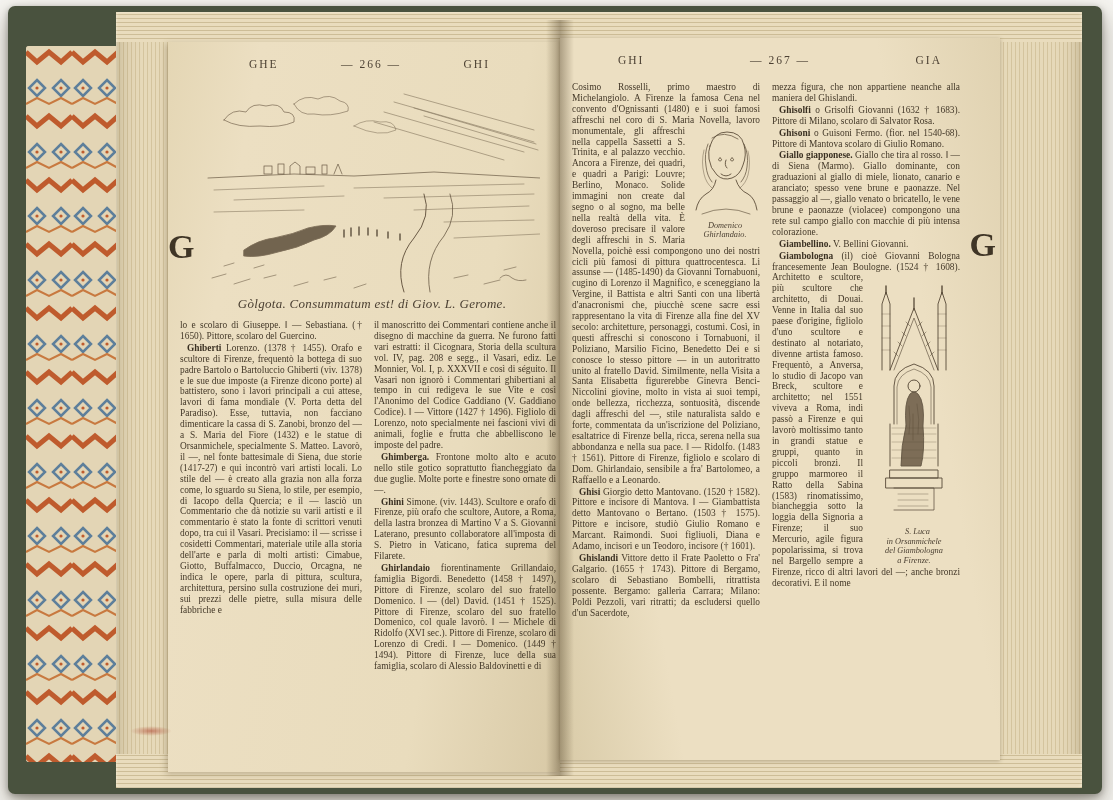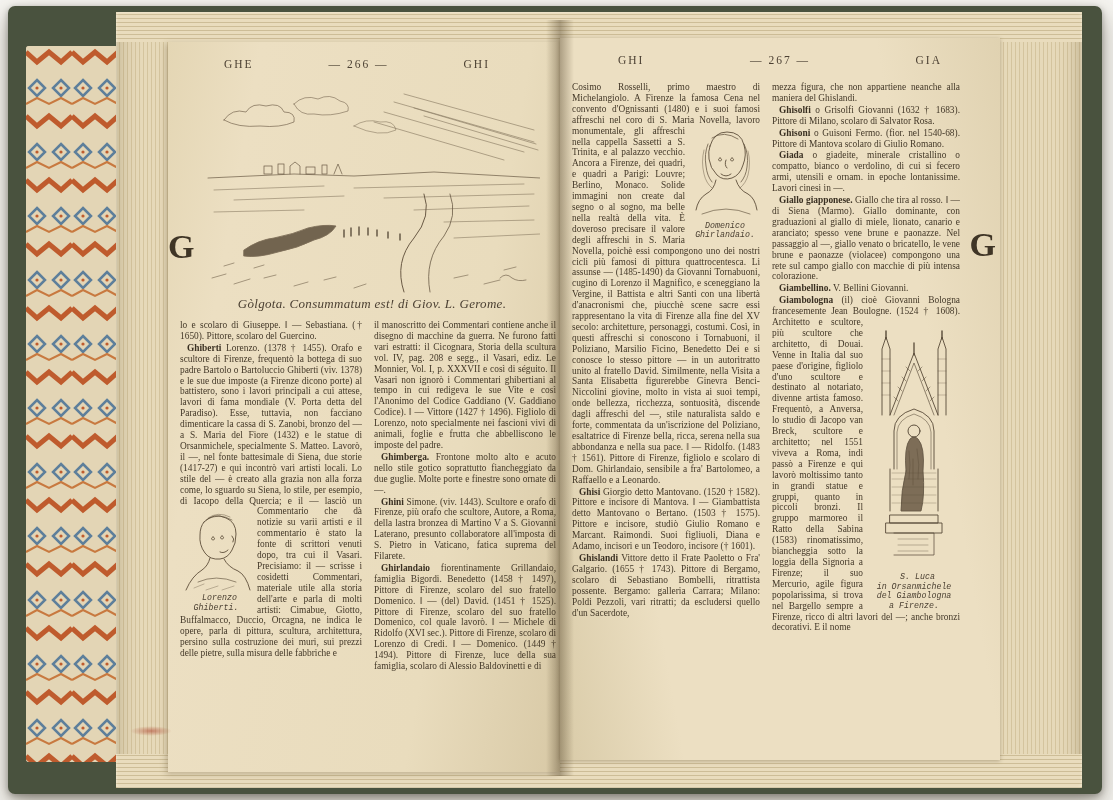--- a/index.html
+++ b/index.html
@@ -58,21 +58,21 @@
     position:absolute;left:130px;top:726px;width:42px;height:10px;border-radius:50%;
     background:radial-gradient(ellipse,rgba(170,60,40,.55),rgba(170,60,40,0) 70%);
   }
   
   .running-head{
     position:absolute;top:16px;left:0;right:0;
     display:flex;justify-content:space-between;
     font-size:11.5px;letter-spacing:2px;color:#4c4133;
     padding:0 58px;
   }
-  .page-left .running-head{padding:0 70px 0 56px;}
+  .page-left .running-head{padding:0 70px 0 81px;}
   .margin-letter{
     position:absolute;font-size:34px;font-weight:bold;color:#3f3526;
     font-family:"Liberation Serif",serif;
   }
   .page-left .margin-letter{left:0px;top:186px;}
   .page-right .margin-letter{right:4px;top:188px;}
   
   .plate{
     position:absolute;left:36px;top:40px;width:336px;height:212px;
   }
@@ -90,21 +90,21 @@
   .page-right .textblock{left:12px;top:44px;width:388px;height:662px;}
   .col{
     width:50%;height:100%;overflow:hidden;
     font-size:9.4px;line-height:10.9px;text-align:justify;
     color:#433828;
   }
   .col p{margin:0 0 1px 0;}
   .col p.entry{text-indent:7px;}
   .col b{font-weight:bold;color:#3a3022;margin-top:20px;}
   
-  .float-art{position:relative;font-family:Liberation Mono, monospace;}
+  .float-art{position:relative;}
   .fl-left{float:left;margin:2px 5px 1px 0;}
   .fl-right{float:right;margin:2px 0 1px 5px;}
   .art-caption{
     display:block;text-align:center;font-style:italic;
     font-size:8.3px;line-height:9.5px;color:#4c4133;margin-top:1px;
     white-space:pre-line;
   }
   .sketch{display:block;}
   
   .edge-highlight{
@@ -216,43 +216,20 @@
       </g>
     </svg>
   </div>
   <div class="plate-caption">Gòlgota. Consummatum est! di Giov. L. Gerome.</div>
 
   <div class="textblock">
     <div class="col">
       <p><span>lo e scolaro di Giuseppe. ‖ — Sebastiana. († 1650). Pittore, scolaro del Guercino.</span></p>
       <p class="entry">
         <b>Ghiberti</b><span> Lorenzo. (1378 † 1455). Orafo e scultore di Firenze, frequentò la bottega di suo padre Bartolo o Bartoluccio Ghiberti (viv. 1378) e le sue due imposte (a Firenze dicono porte) al battistero, sono i lavori principali a cui attese, lavori di fama mondiale (V. Porta detta del Paradiso). Esse, tuttavia, non facciano dimenticare la cassa di S. Zanobi, bronzo del — a S. Maria del Fiore (1432) e le statue di Orsanmichele, specialmente S. Matteo. Lavorò, il —, nel fonte battesimale di Siena, due storie (1417-27) e qui incontrò vari artisti locali. Lo stile del — è creato alla grazia non alla forza come, lo sguardo su Siena, lo stile, per esempio, di Iacopo della Quercia; e il — </span>
-        <span class="float-art fl-left">
-          <svg class="sketch" width="72" height="84" viewBox="0 0 72 84">
-            <g stroke="#5d4e3a" fill="none" stroke-width="0.9" stroke-linecap="round">
-              <path d="M24 14 q10 -10 22 -4 q10 4 10 16 q0 10 -4 16 q-4 8 -12 9 q-10 1 -15 -6 q-6 -8 -5 -18 q0 -8 4 -13 z"></path>
-              <path d="M26 12 q12 -8 26 0" opacity="0.7"></path>
-              <path d="M28 10 q10 -7 22 -1" opacity="0.5"></path>
-              <path d="M52 28 q3 3 1 6"></path>
-                <path d="M48 42 q-4 4 -8 2"></path>
-              <path d="M42 28 a1.5 1.5 0 1 0 .1 0"></path>
-                <path d="M33 29 a1.5 1.5 0 1 0 .1 0"></path>
-              <path d="M30 50 q-2 8 -8 12 q-10 6 -16 20"></path>
-              <path d="M44 51 q4 8 14 12 q8 4 12 19"></path>
-              <path d="M18 74 q18 -8 38 0" opacity="0.7"></path>
-              <g opacity="0.6" stroke-width="0.6">
-                <path d="M14 80 l10 -4"></path>
-                  <path d="M26 82 l12 -4"></path>
-                  <path d="M42 82 l12 -4"></path>
-              </g>
-            </g>
-          </svg>
-          <span class="art-caption">Lorenzo
-Ghiberti.</span>
-        </span>
         <span>lasciò un Commentario che dà notizie su varii artisti e il commentario è stato la fonte di scrittori venuti dopo, tra cui il Vasari. Precisiamo: il — scrisse i cosidetti Commentari, materiale utile alla storia dell'arte e parla di molti artisti: Cimabue, Giotto, Buffalmacco, Duccio, Orcagna, ne indica le opere, parla di pittura, scultura, architettura, persino sulla costruzione dei muri, sui prezzi delle pietre, sulla misura delle fabbriche e</span>
       </p>
     </div>
 
     <div class="col">
       <p><span>il manoscritto dei Commentari contiene anche il disegno di macchine da guerra. Ne furono fatti vari estratti: il Cicognara, Storia della scultura vol. IV, pag. 208 e segg., il Vasari, ediz. Le Monnier, Vol. I, p. XXXVII e così di séguito. Il Vasari non ignorò i Commentari ghibertiani al tempo in cui redigeva le sue Vite e così l'Anonimo del Codice Gaddiano (V. Gaddiano Codice). ‖ — Vittore (1427 † 1496). Figliolo di Lorenzo, noto specialmente nei fascioni vivi di animali, foglie e frutta che abbelliscono le imposte del padre.</span></p>
       <p class="entry"><b>Ghimberga.</b><span> Frontone molto alto e acuto nello stile gotico soprattutto fiancheggiato da due guglie. Molte porte e finestre sono ornate di —.</span></p>
       <p class="entry"><b>Ghini</b><span> Simone. (viv. 1443). Scultore e orafo di Firenze, più orafo che scultore, Autore, a Roma, della lastra bronzea di Martino V a S. Giovanni Laterano, presunto collaboratore all'imposta di S. Pietro in Vaticano, fatica suprema del Filarete.</span></p>
       <p class="entry"><b>Ghirlandaio</b><span> fiorentinamente Grillandaio, famiglia Bigordi. Benedetto (1458 † 1497), Pittore di Firenze, scolaro del suo fratello Domenico. ‖ — (del) David. (1451 † 1525). Pittore di Firenze, scolaro del suo fratello Domenico, col quale lavorò. ‖ — Michele di Ridolfo (XVI sec.). Pittore di Firenze, scolaro di Lorenzo di Credi. ‖ — Domenico. (1449 † 1494). Pittore di Firenze, luce della sua famiglia, scolaro di Alessio Baldovinetti e di</span></p>
     </div>
@@ -298,21 +275,20 @@
         <span>lavoro monumentale, gli affreschi nella cappella Sassetti a S. Trinita, e al palazzo vecchio. Ancora a Firenze, dei quadri, e quadri a Parigi: Louvre; Berlino, Monaco. Solide immagini non create dal segno o al sogno, ma belle nella realtà della vita. È doveroso precisare il valore degli affreschi in S. Maria Novella, poichè essi compongono uno dei nostri cicli più famosi di pittura quattrocentesca. Li assunse — (1485-1490) da Giovanni Tornabuoni, cugino di Lorenzo il Magnifico, e sceneggiano la Vergine, il Battista e altri Santi con una libertà d'anacronismi che, piucchè scene sacre essi rappresentano la vita di Firenze alla fine del XV secolo: architetture, personaggi, costumi. Così, in questi affreschi si conoscono i Tornabuoni, il Poliziano, Marsilio Ficino, Benedetto Dei e si conosce lo stesso pittore — in un autoritratto unito al fratello David. Similmente, nella Visita a Santa Elisabetta figurerebbe Ginevra Benci-Niccolini giovine, molto in vista ai suoi tempi, onde bellezza, ricchezza, sontuosità, discende dagli affreschi del —, stile naturalista saldo e forte, commentata da un'iscrizione del Poliziano, esaltatrice di Firenze bella, ricca, serena nella sua abbondanza e nella sua pace. ‖ — Ridolfo. (1483 † 1561). Pittore di Firenze, figliolo e scolaro di Dom. Ghirlandaio, sensibile a fra' Bartolomeo, a Raffaello e a Leonardo.</span>
       </p>
       <p class="entry"><b>Ghisi</b><span> Giorgio detto Mantovano. (1520 † 1582). Pittore e incisore di Mantova. ‖ — Giambattista detto Mantovano o Bertano. (1503 † 1575). Pittore e incisore, studiò Giulio Romano e Marcant. Raimondi. Suoi figliuoli, Diana e Adamo, incisori e un Teodoro, incisore († 1601).</span></p>
       <p class="entry"><b>Ghislandi</b><span> Vittore detto il Frate Paoletto o Fra' Galgario. (1655 † 1743). Pittore di Bergamo, scolaro di Sebastiano Bombelli, ritrattista possente. Bergamo: galleria Carrara; Milano: Poldi Pezzoli, vari ritratti; da escludersi quello d'un Sacerdote,</span></p>
     </div>
 
     <div class="col">
       <p><span>mezza figura, che non appartiene neanche alla maniera del Ghislandi.</span></p>
       <p class="entry"><b>Ghisolfi</b><span> o Grisolfi Giovanni (1632 † 1683). Pittore di Milano, scolaro di Salvator Rosa.</span></p>
       <p class="entry"><b>Ghisoni</b><span> o Guisoni Fermo. (fior. nel 1540-68). Pittore di Mantova scolaro di Giulio Romano.</span></p>
-      <p class="entry"><b>Giada</b><span> o giadeite, minerale cristallino o compatto, bianco o verdolino, di cui si fecero armi, utensili e ornam. in epoche lontanissime. Lavori cinesi in —.</span></p>
       <p class="entry"><b>Giallo giapponese.</b><span> Giallo che tira al rosso. ‖ — di Siena (Marmo). Giallo dominante, con graduazioni al giallo di miele, lionato, canario e aranciato; spesso vene brune e paonazze. Nel passaggio al —, giallo venato o bricatello, le vene brune e paonazze (violacee) compongono una rete sul campo giallo con macchie di più intensa colorazione.</span></p>
       <p class="entry"><b>Giambellino.</b><span> V. Bellini Giovanni.</span></p>
       <p class="entry">
         <b>Giambologna</b><span> (il) cioè Giovanni Bologna francesemente Jean Boulogne. (1524 † 1608). Architetto e scultore, </span>
         <span class="float-art fl-right">
           <svg class="sketch" width="92" height="252" viewBox="0 0 92 252">
             <g stroke="#584a38" fill="none" stroke-width="0.9" stroke-linecap="round">
 
               <path d="M14 96 L14 30 L18 18 L22 30 L22 96"></path>
               <path d="M70 96 L70 30 L74 18 L78 30 L78 96"></path>

